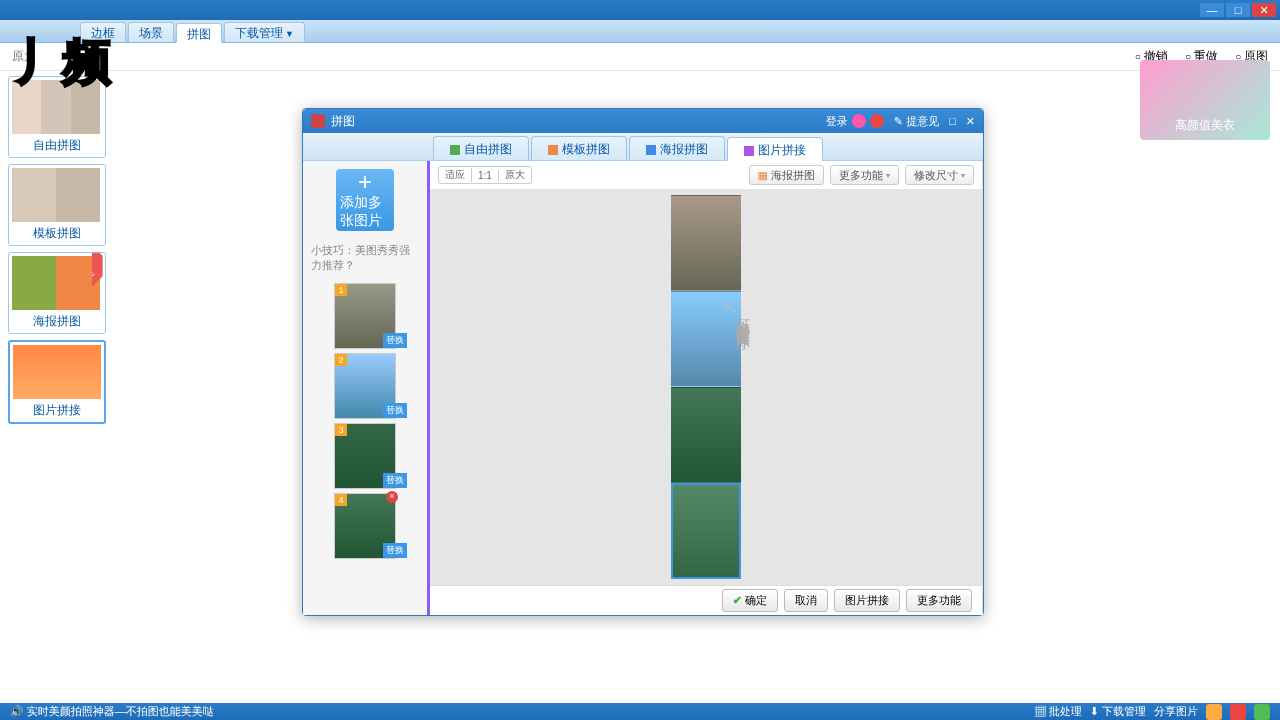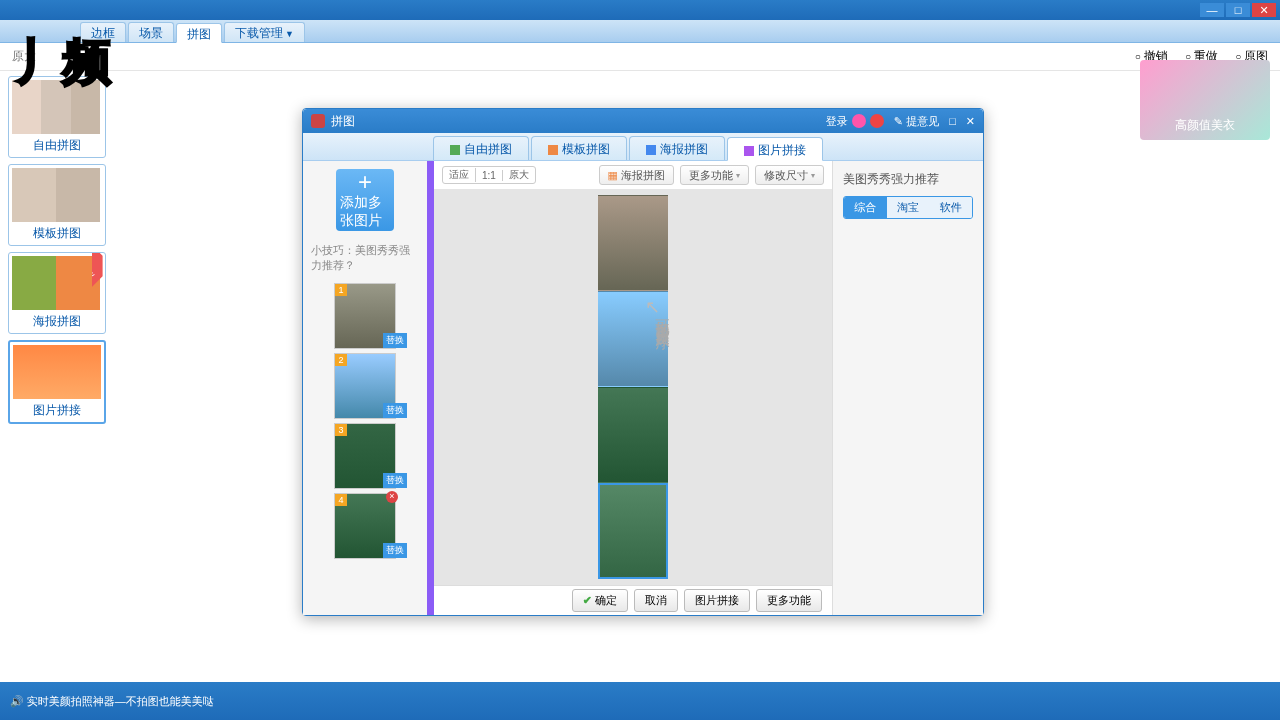--- a/index.html
+++ b/index.html
@@ -56,21 +56,21 @@
 .add-btn .plus { font-size: 24px; line-height: 24px; }
 .add-btn .txt { font-size: 14px; }
 .tip { color: #888; font-size: 11px; margin-top: 12px; }
 .thumbs { width: 68px; margin-top: 10px; }
 .thumb-item { width: 62px; height: 66px; border: 1px solid #ccc; margin: 0 auto 4px; position: relative; background: #888; }
 .thumb-item .num { position: absolute; left: 0; top: 0; width: 12px; height: 12px; background: #f5a623; color: #fff; font-size: 9px; text-align: center; line-height: 12px; }
 .thumb-item .rep { position: absolute; right: -12px; bottom: 0; background: #3a97e5; color: #fff; font-size: 9px; padding: 1px 3px; cursor: pointer; }
 .thumb-item .del { position: absolute; right: -3px; top: -3px; width: 12px; height: 12px; background: #d44; border-radius: 50%; color: #fff; font-size: 9px; text-align: center; line-height: 10px; cursor: pointer; }
 
 
-.m-center { flex: 1; background: #fff; border-left: 7px solid #8b5cf6; border-right: 1px solid #ddd; display: flex; flex-direction: column; }
+.m-center { flex: 1; background: #fff; border-left: 3px solid #8b5cf6; border-right: 1px solid #ddd; display: flex; flex-direction: column; }
 .c-toolbar { height: 28px; display: flex; align-items: center; padding: 0 8px; gap: 6px; justify-content: space-between; }
 .c-toolbar .l-grp, .c-toolbar .r-grp { display: flex; gap: 6px; align-items: center; }
 .zoom-box { display: flex; align-items: center; border: 1px solid #ccc; border-radius: 3px; height: 18px; }
 .zoom-box span { padding: 0 6px; font-size: 10px; color: #666; border-right: 1px solid #ccc; }
 .zoom-box span:last-child { border: none; }
 .c-btn { border: 1px solid #ccc; background: linear-gradient(to bottom, #fff, #eee); padding: 2px 8px; font-size: 11px; color: #555; cursor: pointer; border-radius: 3px; display: flex; align-items: center; gap: 3px; height: 20px; }
 .c-btn .dd { font-size: 8px; color: #999; }
 .canvas { flex: 1; background: #e5e5e5; position: relative; display: flex; align-items: center; justify-content: center; }
 .stitch { width: 70px; background: #fff; }
 .stitch-img { width: 100%; height: 96px; background: #888; border: 1px solid transparent; }
@@ -87,21 +87,21 @@
 .m-right { width: 150px; padding: 10px; }
 .r-title { color: #555; font-size: 12px; margin-bottom: 8px; }
 .r-tabs { display: flex; border: 1px solid #3a97e5; border-radius: 3px; overflow: hidden; }
 .r-tab { flex: 1; text-align: center; padding: 3px 0; font-size: 11px; background: #e8f2fb; color: #0a5aaa; cursor: pointer; }
 .r-tab.active { background: #3a97e5; color: #fff; }
 
 
 .ad-box { position: absolute; right: 10px; top: 60px; width: 130px; height: 80px; background: linear-gradient(135deg, #ff9ecf, #a8e8d8); border-radius: 4px; display: flex; align-items: flex-end; justify-content: center; color: #fff; padding-bottom: 6px; }
 
 
-.statusbar { position: absolute; bottom: 0; left: 0; right: 0; height: 38px; background: linear-gradient(to bottom, #2a7cc7, #1e6bb8); color: #fff; display: flex; align-items: center; padding: 0 10px; font-size: 11px; justify-content: space-between; }
+.statusbar { position: absolute; bottom: 0; left: 0; right: 0; height: 17px; background: linear-gradient(to bottom, #2a7cc7, #1e6bb8); color: #fff; display: flex; align-items: center; padding: 0 10px; font-size: 11px; justify-content: space-between; }
 .statusbar .r { display: flex; gap: 8px; align-items: center; }
 .statusbar .r span { cursor: pointer; }
 .sb-icon { width: 16px; height: 16px; border-radius: 3px; }
 </style>
 </head>
 <body>
 
 <div class="titlebar">
   <div class="win-btn">—</div>
   <div class="win-btn">□</div>
@@ -245,28 +245,28 @@
         <div class="b-btn">
             <span class="ok">✔</span>
             <span>确定</span>
           </div>
         <div class="b-btn">取消</div>
         <div class="b-btn">图片拼接</div>
         <div class="b-btn">更多功能</div>
       </div>
     </div>
 
-    <div class="m-right">
-      <div class="r-title">美图秀秀强力推荐</div>
-      <div class="r-tabs">
-        <div class="r-tab active">综合</div>
-        <div class="r-tab">淘宝</div>
-        <div class="r-tab">软件</div>
-      </div>
-    </div>
   </div>
 </div>
 
 <div class="ad-box">高颜值美衣</div>
 
 <div class="statusbar">
   <div>🔊 <span>实时美颜拍照神器—不拍图也能美美哒</span></div>
+  <div class="r">
+    <span>▦ <span>批处理</span></span>
+    <span>⬇ <span>下载管理</span></span>
+    <span>分享图片</span>
+    <div class="sb-icon" style="background:#fa4"></div>
+    <div class="sb-icon" style="background:#e44"></div>
+    <div class="sb-icon" style="background:#5b5"></div>
+  </div>
 </div>
 
 </body></html>

